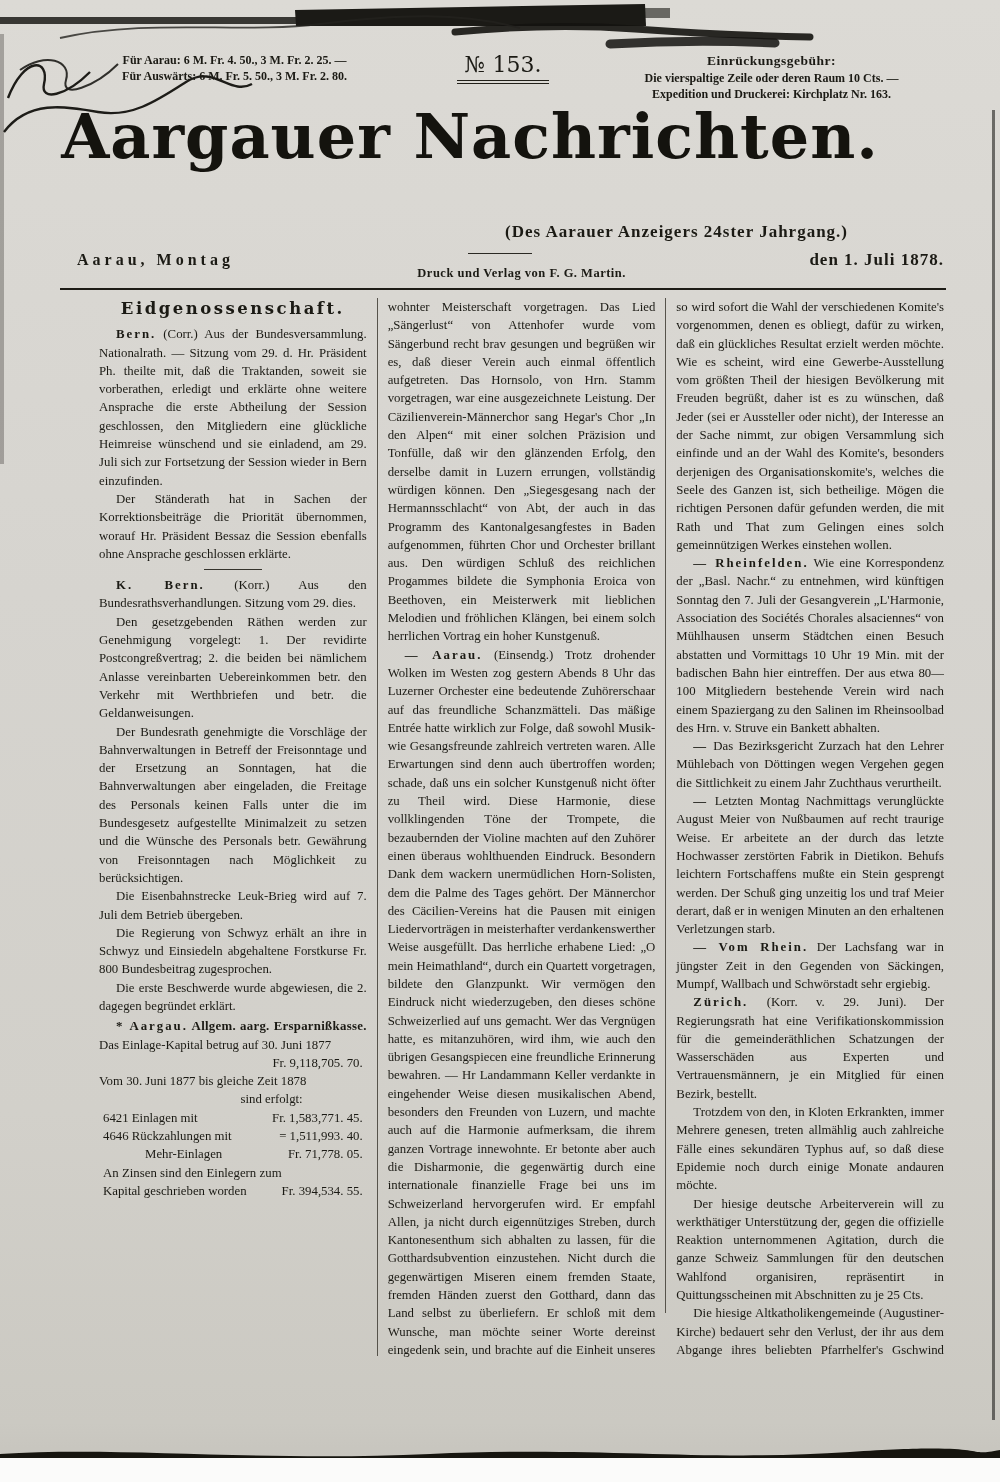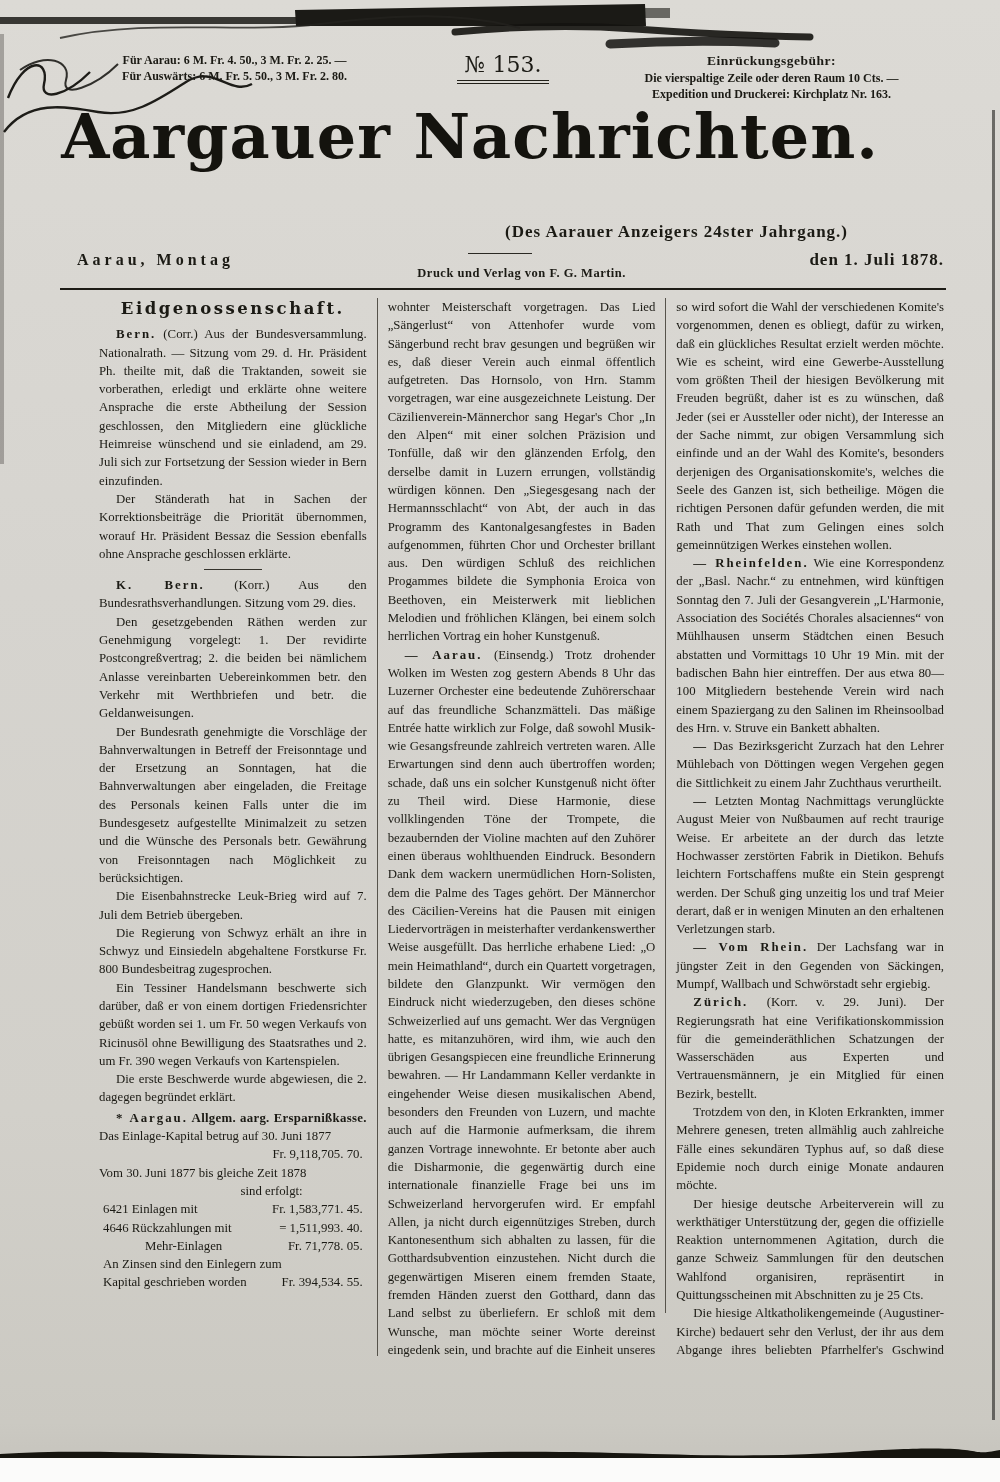--- a/index.html
+++ b/index.html
@@ -109,21 +109,20 @@
       <p class="news"><span class="plead">Bern.</span> <span>(Corr.) Aus der Bundesversammlung. Nationalrath. — Sitzung vom 29. d. Hr. Präsident Ph. theilte mit, daß die Traktanden, soweit sie vorberathen, erledigt und erklärte ohne weitere Ansprache die erste Abtheilung der Session geschlossen, den Mitgliedern eine glückliche Heimreise wünschend und sie einladend, am 29. Juli sich zur Fortsetzung der Session wieder in Bern einzufinden.</span></p>
       <p class="news"><span>Der Ständerath hat in Sachen der Korrektionsbeiträge die Priorität übernommen, worauf Hr. Präsident Bessaz die Session ebenfalls ohne Ansprache geschlossen erklärte.</span></p>
 
       <div class="pdivider"></div>
 
       <p class="news"><span class="plead">K. Bern.</span> <span>(Korr.) Aus den Bundesrathsverhandlungen. Sitzung vom 29. dies.</span></p>
       <p class="news"><span>Den gesetzgebenden Räthen werden zur Genehmigung vorgelegt: 1. Der revidirte Postcongreßvertrag; 2. die beiden bei nämlichem Anlasse vereinbarten Uebereinkommen betr. den Verkehr mit Werthbriefen und betr. die Geldanweisungen.</span></p>
       <p class="news"><span>Der Bundesrath genehmigte die Vorschläge der Bahnverwaltungen in Betreff der Freisonntage und der Ersetzung an Sonntagen, hat die Bahnverwaltungen aber eingeladen, die Freitage des Personals keinen Falls unter die im Bundesgesetz aufgestellte Minimalzeit zu setzen und die Wünsche des Personals betr. Gewährung von Freisonntagen nach Möglichkeit zu berücksichtigen.</span></p>
       <p class="news"><span>Die Eisenbahnstrecke Leuk-Brieg wird auf 7. Juli dem Betrieb übergeben.</span></p>
       <p class="news"><span>Die Regierung von Schwyz erhält an ihre in Schwyz und Einsiedeln abgehaltene Forstkurse Fr. 800 Bundesbeitrag zugesprochen.</span></p>
-      <p class="news"><span>Ein Tessiner Handelsmann beschwerte sich darüber, daß er von einem dortigen Friedensrichter gebüßt worden sei 1. um Fr. 50 wegen Verkaufs von Ricinusöl ohne Bewilligung des Staatsrathes und 2. um Fr. 390 wegen Verkaufs von Kartenspielen.</span></p>
       <p class="news"><span>Die erste Beschwerde wurde abgewiesen, die 2. dagegen begründet erklärt.</span></p>
 
       <div class="bank">
         <p class="news"><span class="plead">* Aargau.</span> <span class="bank-title">Allgem. aarg. Ersparnißkasse.</span> <span>Das Einlage-Kapital betrug auf 30. Juni 1877</span></p>
         <div class="bank-val-line">Fr. 9,118,705. 70.</div>
         <div>Vom 30. Juni 1877 bis gleiche Zeit 1878</div>
         <div class="bank-period2">sind erfolgt:</div>
         <div class="bank-row">
             <span class="lbl">6421 Einlagen mit</span>
             <span class="val">Fr. 1,583,771. 45.</span>

